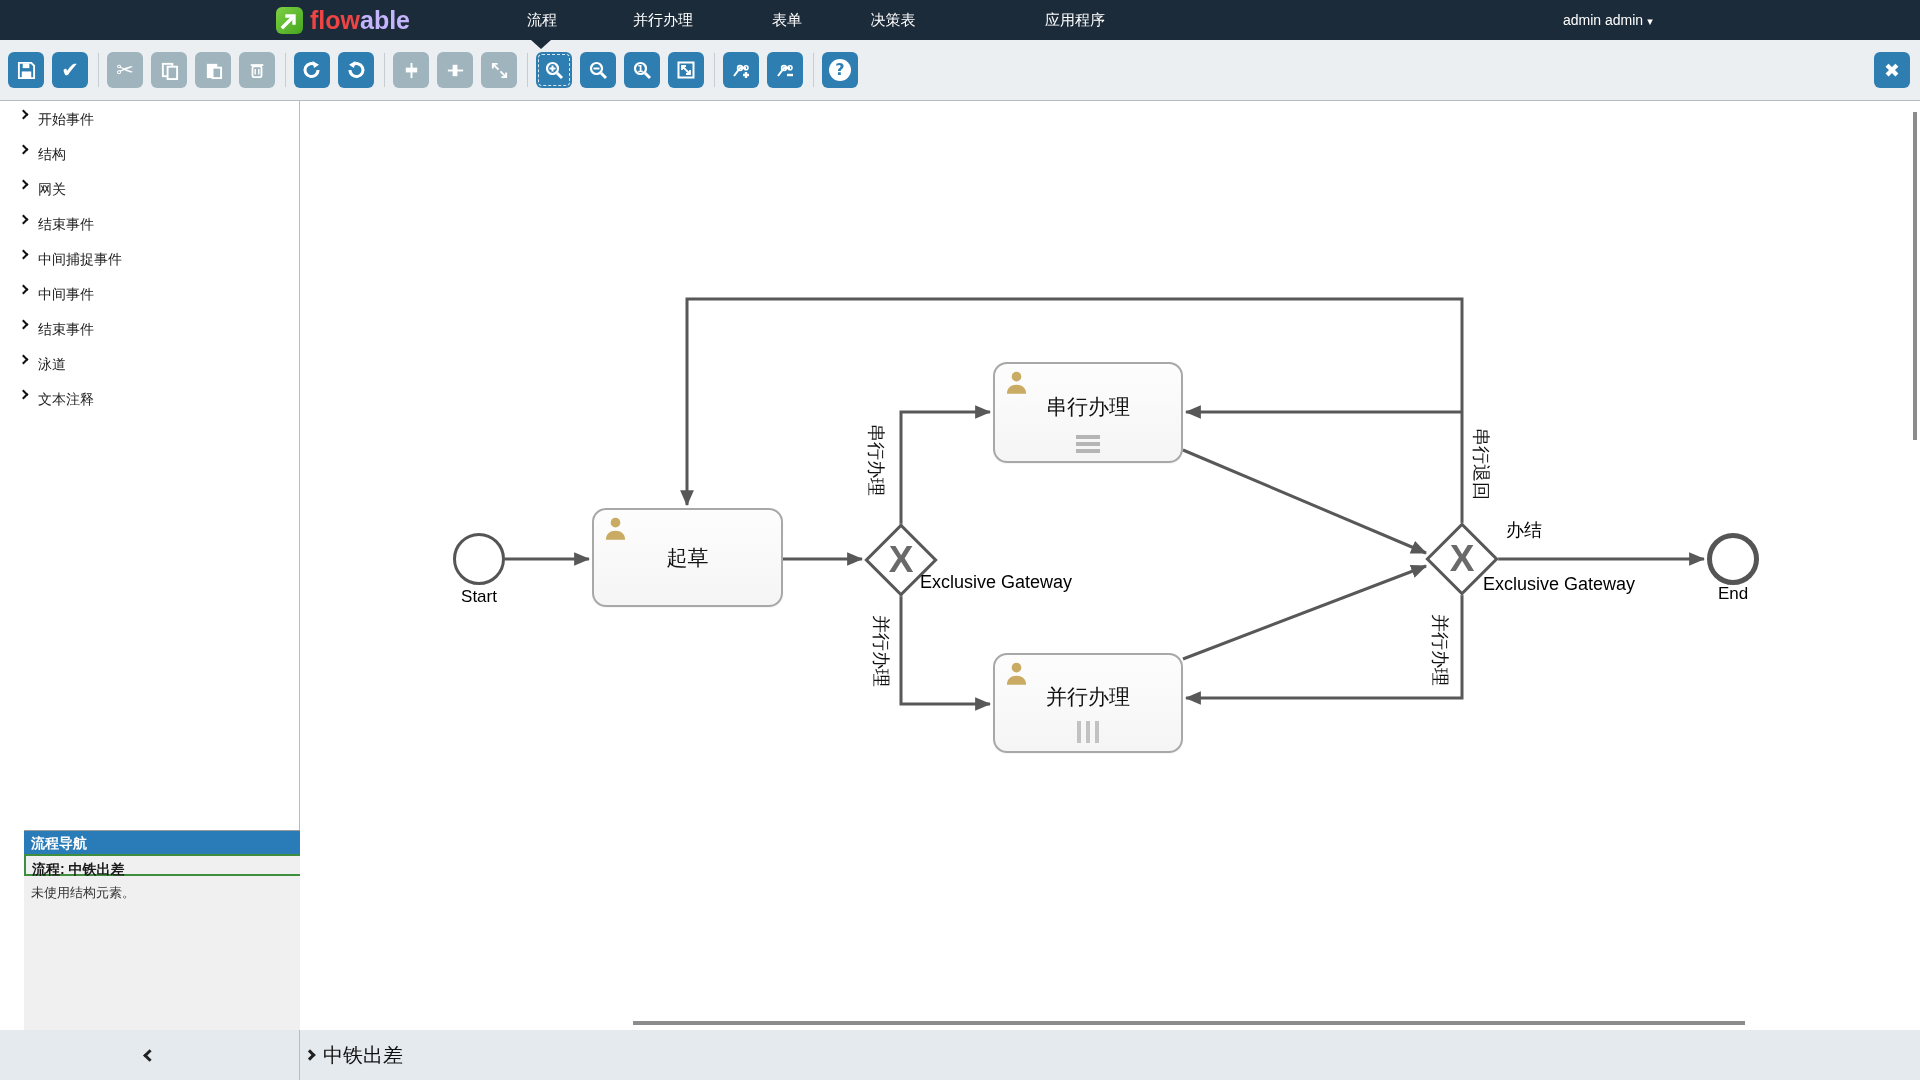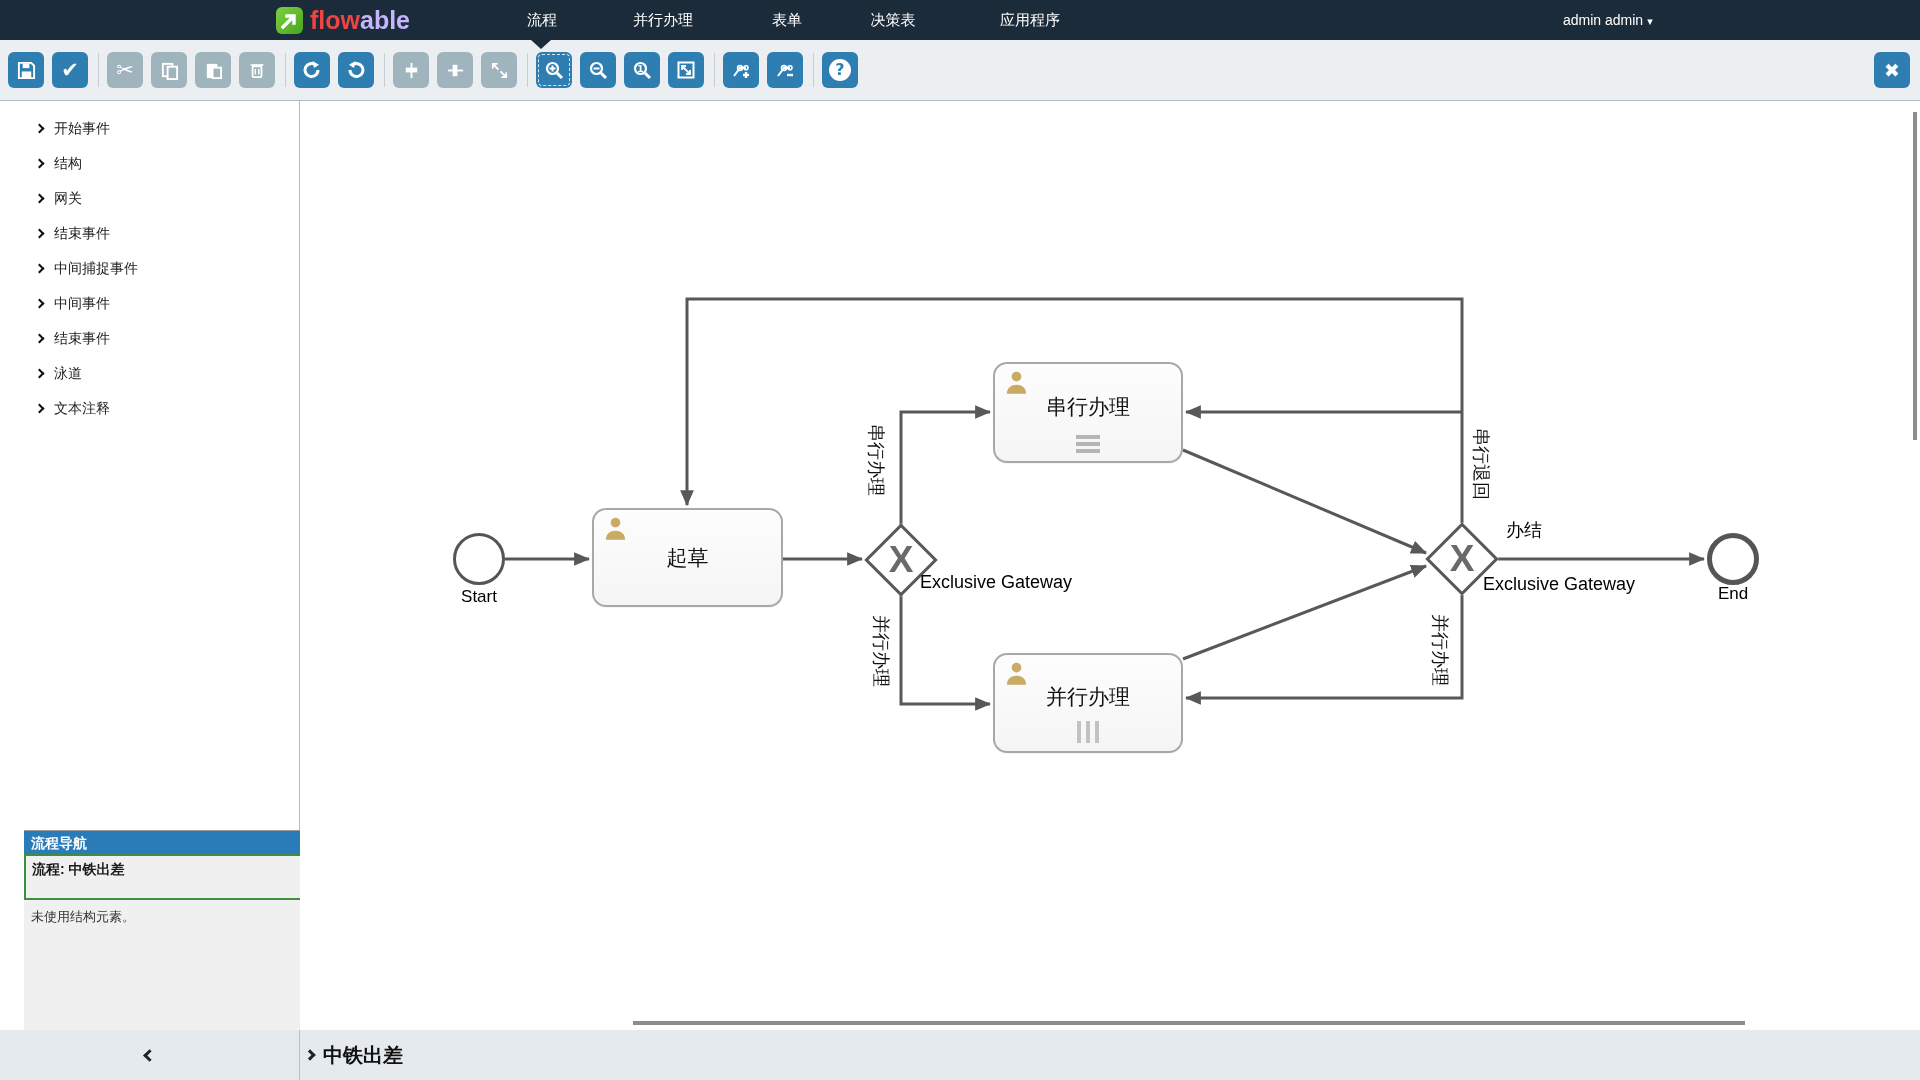--- a/index.html
+++ b/index.html
@@ -32,44 +32,44 @@
   .tbtn.focused { outline:1px dashed #dbe9f2; outline-offset:-3px; }
   .tbtn svg { display:block; }
   .tsep { width:1px; height:34px; background:#c7ced3; margin:0 8px 0 2px; flex:0 0 auto; }
   .close-btn { position:absolute; right:10px; top:52px; width:36px; height:36px; border-radius:6px;
     background:#2e7eb2; color:#fff; font-size:19px; display:flex; align-items:center; justify-content:center;
     cursor:pointer; font-family:"DejaVu Sans",sans-serif; }
 
   
   .palette { position:absolute; left:0; top:101px; width:300px; height:729px; background:#fff;
     border-right:1px solid #bcbcbc; padding-top:10px; }
-  .pal-item { height:35px; display:flex; align-items:center; padding-left:20px; cursor:pointer;
-    font-size:14px; color:#1c1c1c;margin-left:16px; }
+  .pal-item { height:35px; display:flex; padding-left:20px; cursor:pointer;
+    font-size:14px; color:#1c1c1c; }
   .chev { width:7px; height:7px; border-top:2.6px solid #111; border-right:2.6px solid #111;
     transform:rotate(45deg); margin-right:11px; flex:0 0 auto; }
 
   
   .nav-panel { position:absolute; left:0; top:830px; width:300px; height:200px; background:#f0f0f0;
     border-right:1px solid #bcbcbc;margin-left:24px; }
   .nav-panel-header { height:24px; background:#2a7cb9; color:#fff; font-size:14px; font-weight:bold;
     line-height:24px; padding-left:7px; border-top:1px solid #9a9a9a;}
-  .nav-panel-item { height:46px; background:#f0f0f0; border:2px solid #3e8e3e; font-size:14px;
+  .nav-panel-item { height:22px; background:#f0f0f0; border:2px solid #3e8e3e; font-size:14px;
     font-weight:bold; color:#1a1a1a; line-height:26px; padding-left:6px; cursor:pointer; }
   .nav-panel-note { font-size:13px; color:#333; padding:8px 0 0 7px; }
 
   
   .bottombar { position:absolute; left:0; top:1030px; width:1920px; height:50px; background:#e5eaee; }
   .bb-left { position:absolute; left:0; top:0; width:300px; height:50px; border-right:1px solid #bcbcbc;
     display:flex; align-items:center; justify-content:center; cursor:pointer; }
   .chev-left { width:9px; height:9px; border-top:3px solid #222; border-right:3px solid #222;
     transform:rotate(-135deg); }
   .bb-crumb { position:absolute; left:306px; top:0; height:50px; display:flex; align-items:center; cursor:pointer; }
   .chev-right { width:8px; height:8px; border-top:3px solid #222; border-right:3px solid #222;
     transform:rotate(45deg); margin-right:9px; }
-  .bb-title { font-size:20px; font-weight:bold; color:#111; }
+  .bb-title { font-size:20px; font-weight:normal; color:#111; }
 
   
   .canvas { position:absolute; left:300px; top:101px; width:1620px; height:929px; background:#fff; }
   .flow-svg { position:absolute; left:0; top:0; }
 
   .bpmn-label { position:absolute; color:#000000; }
   .node-circle { position:absolute; width:52px; height:52px; border-radius:50%; background:#fff;
     border:3px solid #555; cursor:pointer; }
   .node-circle.end { border-width:5px; }
   .task { position:absolute; border:2px solid #a8a8a8; border-radius:14px;
@@ -102,21 +102,21 @@
       <svg width="21" height="21" viewBox="0 0 21 21">
         <path d="M4 17 L14 7 M8 6 h7 v7" stroke="#fff" stroke-width="3.4" fill="none" stroke-linecap="square"></path>
       </svg>
     </span>
     <span class="logo-text"><span class="logo-flow">flow</span><span class="logo-able">able</span></span>
   </div>
   <div class="nav-tab" style="left:512px;width:60px;">流程</div>
   <div class="nav-tab" style="left:615px;width:96px;">并行办理</div>
   <div class="nav-tab" style="left:757px;width:60px;">表单</div>
   <div class="nav-tab" style="left:848px;width:90px;">决策表</div>
-  <div class="nav-tab" style="left:985px;width:90px;">应用程序</div>
+  <div class="nav-tab" style="left:1030px;width:90px;">应用程序</div>
   <div class="nav-user">
     <span>admin admin</span><span class="caret">▾</span>
   </div>
 </div>
 <div class="tab-caret"></div>
 
 <div class="toolbar">
   <button class="tbtn">
     <svg width="19" height="19" viewBox="0 0 20 20">
         <path d="M2 2 h13 l3 3 v13 h-16 z" fill="none" stroke="#fff" stroke-width="2"></path>

